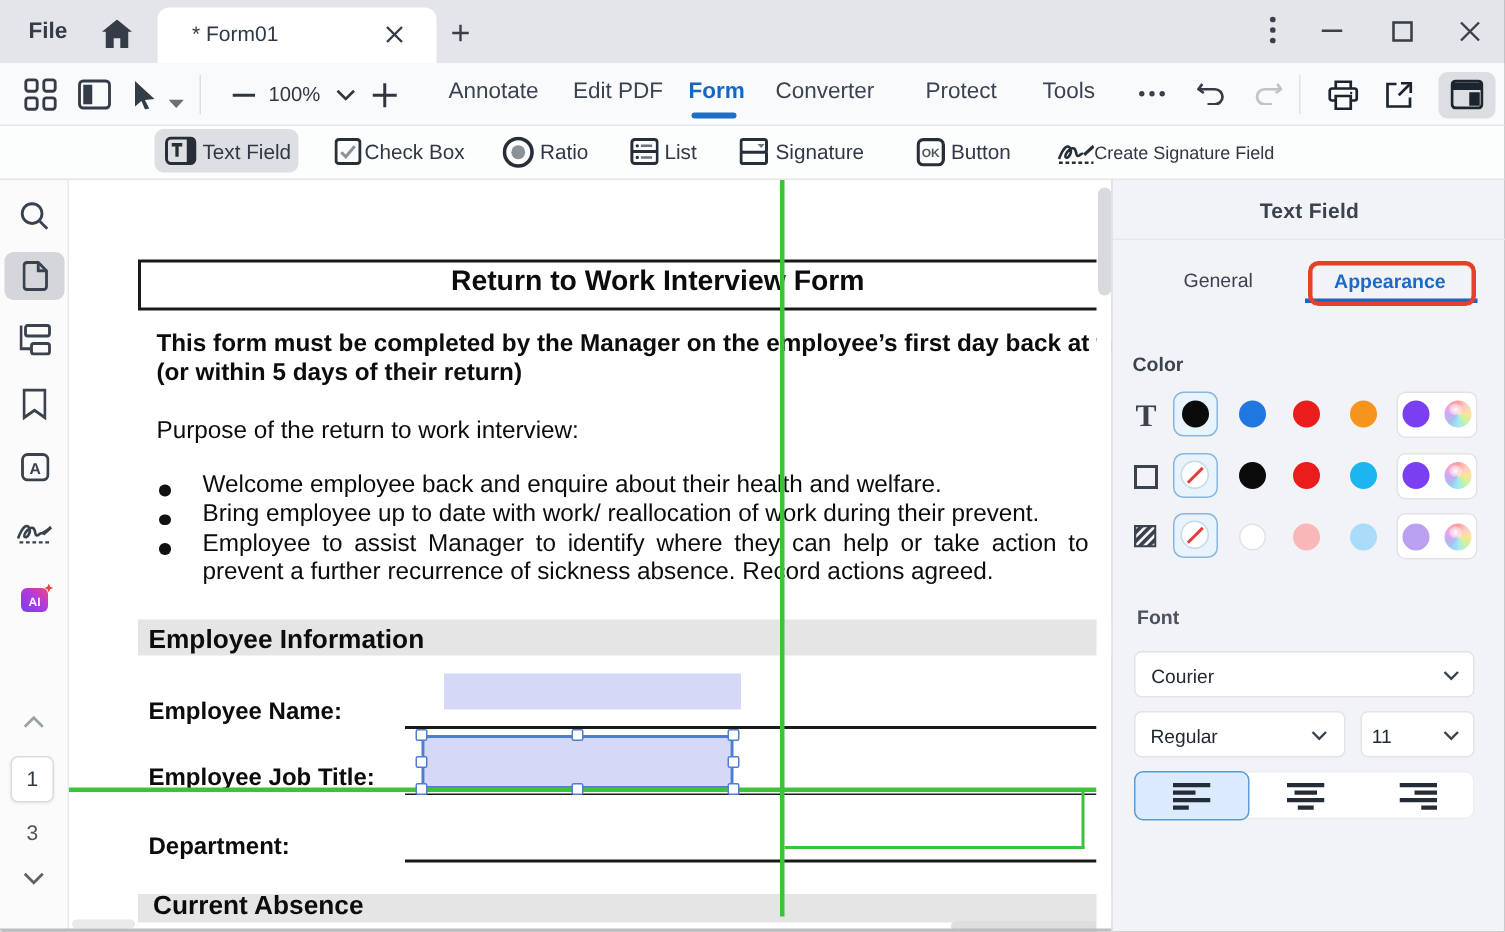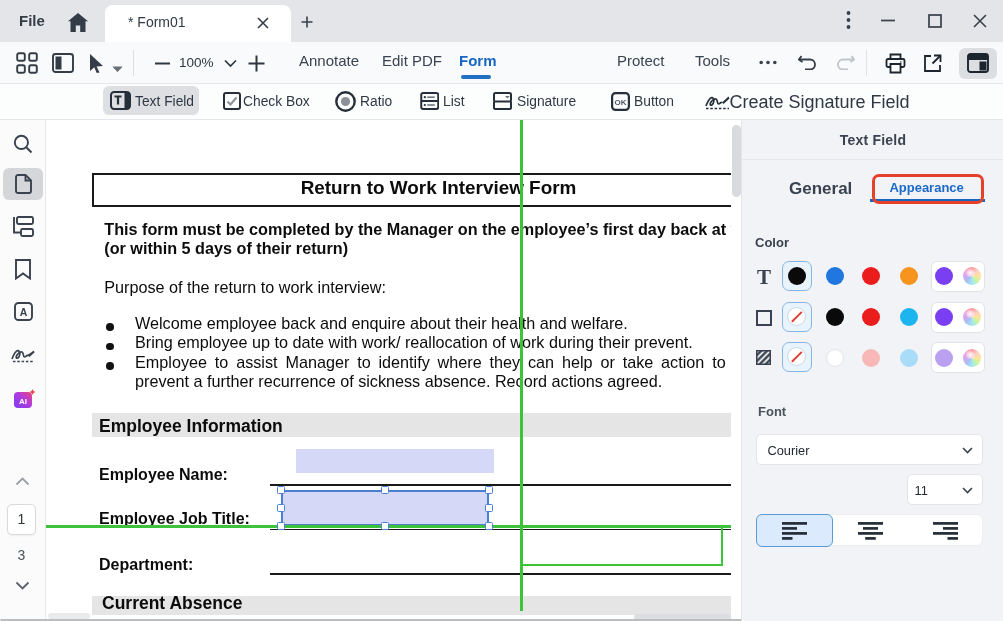--- a/index.html
+++ b/index.html
@@ -93,20 +93,21 @@
     <svg class="abs" style="left:224px;top:17px" width="13" height="9" viewBox="0 0 13 9">
         <path d="M1 1.5 L6.5 7 L12 1.5" fill="none" stroke="#2e3740" stroke-width="1.7"></path>
       </svg>
     <svg class="abs" style="left:248px;top:13px" width="17" height="17" viewBox="0 0 17 17">
         <path d="M8.5 0.5 V16.5 M0.5 8.5 H16.5" stroke="#2e3740" stroke-width="2"></path>
       </svg>
     <div class="menu" style="left:382px">Edit PDF</div>
     <div class="menu" style="left:299px">Annotate</div>
     <div class="menu" style="left:459px;color:#1766c2;font-weight:bold">Form</div>
     <div class="abs" style="left:460.5px;top:33.4px;width:30.2px;height:3.6px;background:#1f6fc4;border-radius:2px"></div>
+    <div class="menu" style="left:517px">Converter</div>
     <div class="menu" style="left:617px">Protect</div>
     <div class="menu" style="left:695px">Tools</div>
     <svg class="abs" style="left:759px;top:18px" width="18" height="5" viewBox="0 0 18 5">
         <circle cx="2.2" cy="2.5" r="1.8" fill="#394049"></circle>
         <circle cx="9" cy="2.5" r="1.8" fill="#394049"></circle>
         <circle cx="15.8" cy="2.5" r="1.8" fill="#394049"></circle>
       </svg>
     <svg class="abs" style="left:798px;top:12px" width="19" height="16" viewBox="0 0 19 16" fill="none">
         <path d="M3.5 2 L1 5.5 L4.5 8" stroke="#333c47" stroke-width="1.8"></path>
         <path d="M1.4 5.5 H12 a5 5 0 0 1 0 10 H7" stroke="#333c47" stroke-width="1.8"></path>
@@ -171,21 +172,21 @@
     <svg class="abs" style="left:610.5px;top:8px" width="19" height="19" viewBox="0 0 19 19">
         <rect x="1.1" y="1.1" width="16.8" height="16.8" rx="3.5" fill="none" stroke="#262f39" stroke-width="2.2"></rect>
         <text x="9.5" y="12.8" text-anchor="middle" font-family="Liberation Sans" font-size="8" font-weight="bold" fill="#4e565f">OK</text>
       </svg>
     <div class="t3item" style="left:634px">Button</div>
     <svg class="abs" style="left:705px;top:9px" width="25" height="17" viewBox="0 0 25 17">
         <path d="M1 13 C4 5 7 3 8.5 6 C10 9 7 13 5.5 12 C4 11 8 5 11 6 C13 7 12 11 13.5 11 C15 11 15.5 9 17 9.5" fill="none" stroke="#262f39" stroke-width="1.7"></path>
         <path d="M17 9.5 L23.5 3.5 L24.5 5.5 L18.5 11 Z" fill="#262f39"></path>
         <path d="M1 15.5 H24" stroke="#262f39" stroke-width="1.6" stroke-dasharray="2.5 1.8"></path>
       </svg>
-    <div class="t3item" style="left:729.5px;font-size:18px">Create Signature Field</div>
+    <div class="t3item" style="left:729.5px;font-size:12px">Create Signature Field</div>
   </div>
 
   <div class="sidebar">
     <svg class="abs" style="left:13px;top:14px" width="20" height="20" viewBox="0 0 20 20" fill="none" stroke="#39424e" stroke-width="1.9">
         <circle cx="8.4" cy="8.4" r="6.6"></circle>
         <path d="M13.5 13.5 L18.5 18.5"></path>
       </svg>
     <div class="abs" style="left:3px;top:48px;width:40px;height:32px;background:#d4d6da;border-radius:6px"></div>
     <svg class="abs" style="left:15px;top:54px" width="17" height="20" viewBox="0 0 17 20" fill="none" stroke="#39424e" stroke-width="1.9">
         <path d="M1 3 a2 2 0 0 1 2 -2 L10.5 1 L16 6.5 L16 17 a2 2 0 0 1 -2 2 L3 19 a2 2 0 0 1 -2 -2 Z"></path>
@@ -272,21 +273,21 @@
 
     <div class="abs" style="left:588px;top:493.5px;width:98px;height:7px;background:#dcdee1;border-radius:3.5px"></div>
   </div>
   <div class="abs" style="left:731px;top:120px;width:10px;height:501px;background:#fff"></div>
   <div class="abs" style="left:48px;top:613px;width:42px;height:5.5px;background:#e9eaeb;border-radius:3px"></div>
   <div class="abs" style="left:0px;top:618.5px;width:1003px;height:2.5px;background:#bcbdbf;border-radius:0 0 9px 9px"></div>
   <div class="abs" style="left:731.5px;top:125px;width:9px;height:72px;background:#d9dadd;border-radius:4.5px"></div>
   <div class="panel" id="panel">
     <div class="abs" style="left:0;top:12px;width:262px;text-align:center;font-size:14px;font-weight:600;color:#39424e;letter-spacing:0.2px">Text Field</div>
     <div class="abs" style="left:0;top:38.5px;width:262px;height:1px;background:#e6e7ea"></div>
-    <div class="abs" style="left:47px;top:59px;font-size:17px;font-weight:700;color:#39424e">General</div>
+    <div class="abs" style="left:47px;top:59px;font-size:13px;font-weight:400;color:#39424e">General</div>
     <div class="abs" style="left:128px;top:79px;width:115px;height:3px;background:#1766c2"></div>
     <div class="abs" style="left:147.4px;top:59.5px;font-size:13px;font-weight:bold;color:#1b6ac9">Appearance</div>
     <div class="abs" style="left:130.4px;top:53.7px;width:111.3px;height:30.5px;border:3.8px solid #e4402a;border-radius:7px"></div>
     <div class="abs" style="left:13px;top:114.5px;font-size:13px;font-weight:bold;color:#39424e">Color</div>
 
     <div class="abs" style="left:13px;top:145px;width:18px;text-align:center;font-family:'Liberation Serif',serif;font-size:21px;font-weight:bold;color:#39424e">T</div>
     <svg class="abs" style="left:14px;top:190px" width="16" height="16" viewBox="0 0 16 16">
         <rect x="1" y="1" width="14" height="14" fill="none" stroke="#39424e" stroke-width="2"></rect>
       </svg>
     <svg class="abs" style="left:14px;top:229.5px" width="15" height="15" viewBox="0 0 15 15">
@@ -323,20 +324,26 @@
     <div class="circ" style="left:120.2px;top:228.8px;background:#f8b8b8"></div>
     <div class="circ" style="left:157.8px;top:228.8px;background:#a8dcf8"></div>
     <div class="pairbox" style="left:188.7px;top:222.4px"></div>
     <div class="circ" style="left:193px;top:228.8px;background:#b9a0f0"></div>
     <div class="circ rainbow" style="left:220.6px;top:228.8px"></div>
 
     <div class="abs" style="left:16px;top:283.5px;font-size:13px;font-weight:bold;color:#4a525e">Font</div>
     <div class="dd" style="left:14px;top:314px;width:227px;height:31px">
         <span style="position:absolute;left:10.5px;top:8px">Courier</span>
         <svg style="position:absolute;right:9px;top:12px" width="11" height="7" viewBox="0 0 11 7">
+          <path d="M1 1 L5.5 5.5 L10 1" fill="none" stroke="#3a424c" stroke-width="1.6"></path>
+        </svg>
+      </div>
+    <div class="dd" style="left:14px;top:353.5px;width:141px;height:31px">
+        <span style="position:absolute;left:10px;top:8px">Regular</span>
+        <svg style="position:absolute;right:11px;top:12px" width="11" height="7" viewBox="0 0 11 7">
           <path d="M1 1 L5.5 5.5 L10 1" fill="none" stroke="#3a424c" stroke-width="1.6"></path>
         </svg>
       </div>
     <div class="dd" style="left:165px;top:353.5px;width:76px;height:31px">
         <span style="position:absolute;left:6.5px;top:8px">11</span>
         <svg style="position:absolute;right:9px;top:12px" width="11" height="7" viewBox="0 0 11 7">
           <path d="M1 1 L5.5 5.5 L10 1" fill="none" stroke="#3a424c" stroke-width="1.6"></path>
         </svg>
       </div>
     <div class="abs" style="left:15px;top:394.3px;width:226px;height:32px;background:#fff;border:1px solid #eceef0;border-radius:6px"></div>

